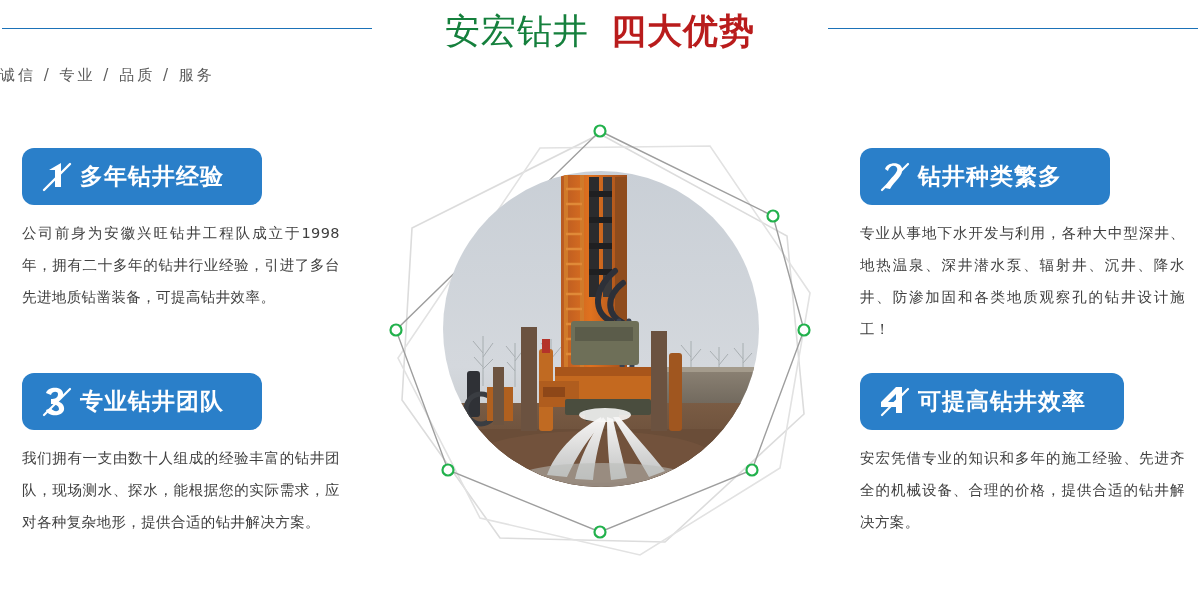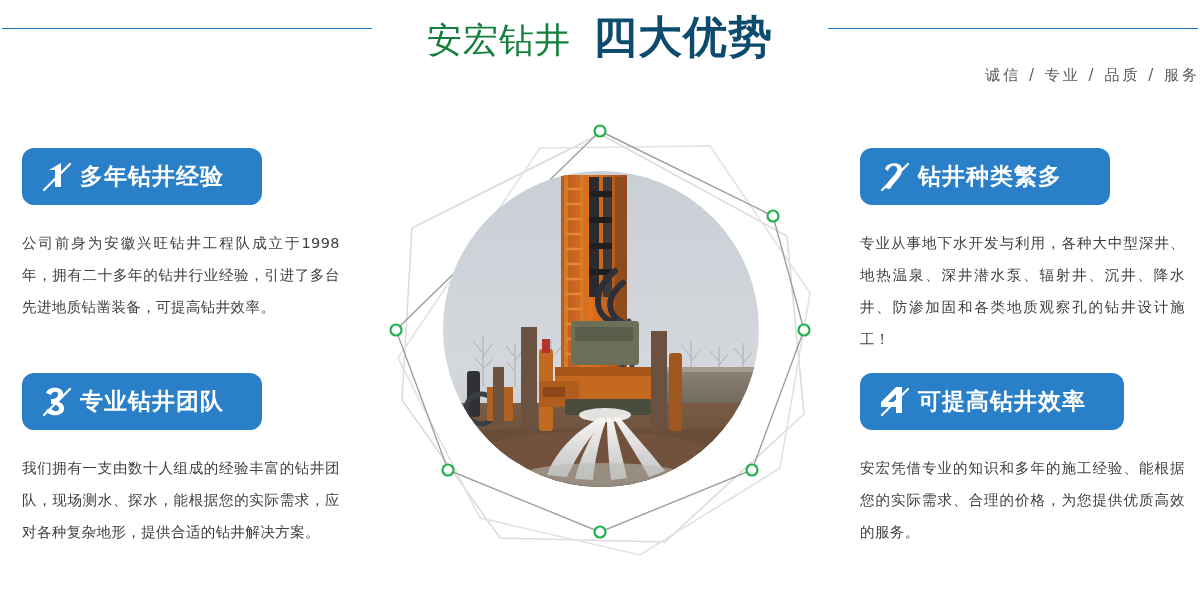--- a/index.html
+++ b/index.html
@@ -45,33 +45,33 @@
     text-align: center;
     white-space: nowrap;
   }
   .title-dark {
     font-size: 35px;
     font-weight: 500;
     color: #15803d;
     letter-spacing: 1px;
   }
   .title-blue {
-    font-size: 44px;
+    font-size: 35px;
     font-weight: 700;
-    color: #0c4a6e;
+    color: #b91c1c;
     letter-spacing: 1px;
     margin-left: 22px;
   }
 
   .subtitle {
     position: absolute;
     top: 66px;
     left: 0;
     width: 1200px;
-    text-align: right;
+    text-align: left;
     font-size: 15px;
     color: #5b5b5b;
     letter-spacing: 3px;
     white-space: nowrap;
   }
 
   
   .center-graphic {
     position: absolute;
     left: 380px;
@@ -128,21 +128,21 @@
   .badge-text {
     font-size: 23px;
     font-weight: 700;
     color: #ffffff;
     letter-spacing: 1px;
     margin-left: 4px;
     white-space: nowrap;
   }
 
   .card-body {
-    margin-top: 22px;
+    margin-top: 12px;
     font-size: 14.5px;
     line-height: 32px;
     color: #3f3f3f;
     letter-spacing: 0.4px;
     text-align: justify;
   }
   .card-left .card-body  { width: 318px; }
   .card-right .card-body { width: 325px; }
 </style>
 </head>
@@ -336,16 +336,16 @@
   <div class="card card-right card-4">
     <div class="badge">
       <span class="badge-num">
         <svg width="40" height="40" viewBox="0 0 40 40">
           <path d="M22 5 L28 5 L28 31 L22 31 L22 25 L7 25 L7 20 L22 5 Z M22 20 L22 12 L14 20 Z" fill="#ffffff"></path>
           <path d="M8 33 L34 7" stroke="#ffffff" stroke-width="2.2" stroke-linecap="round"></path>
         </svg>
       </span>
       <span class="badge-text">可提高钻井效率</span>
     </div>
-    <div class="card-body">安宏凭借专业的知识和多年的施工经验、能根据您的实际需求、合理的价格，为您提供优质高效的服务。</div>
+    <div class="card-body">安宏凭借专业的知识和多年的施工经验、先进齐全的机械设备、合理的价格，提供合适的钻井解决方案。</div>
   </div>
 
 </div>
 
 </body></html>

